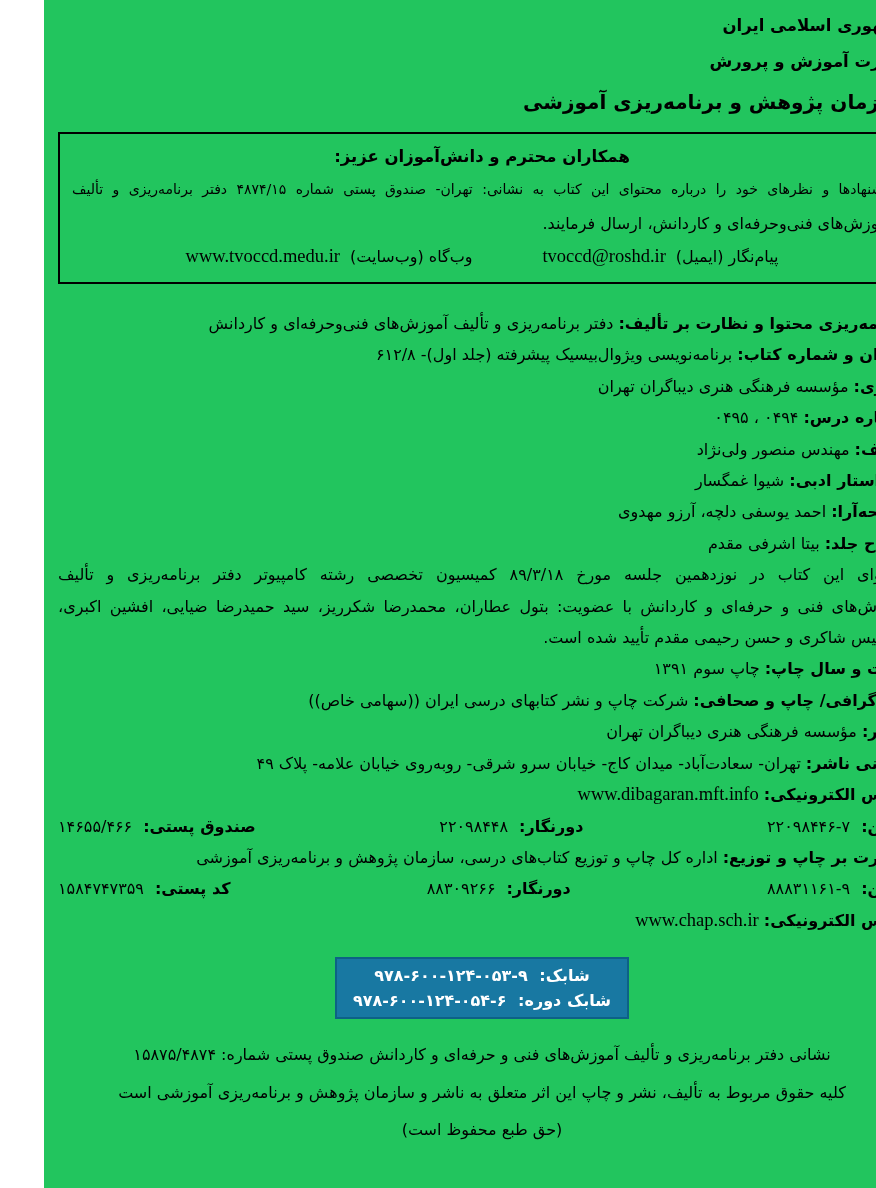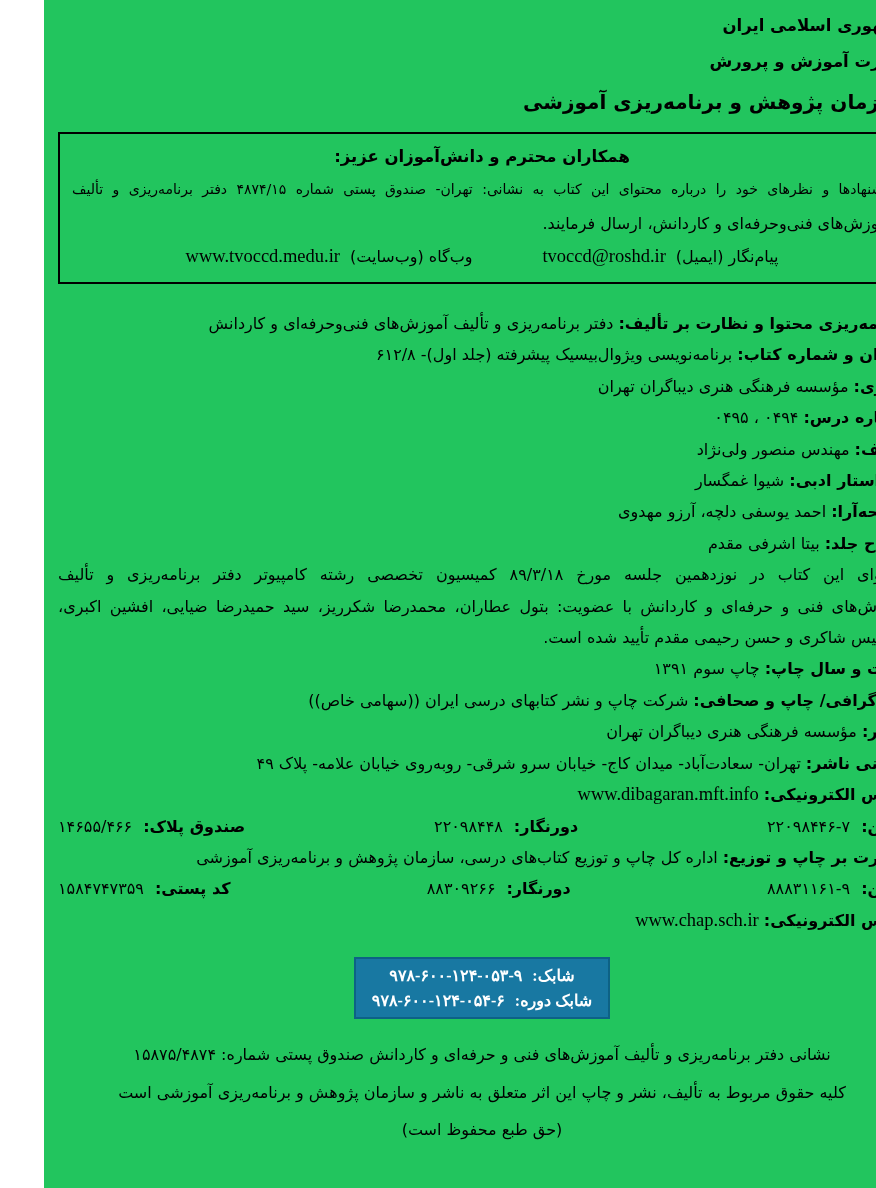--- a/index.html
+++ b/index.html
@@ -44,21 +44,21 @@
   .isbn-box {
     width: fit-content;
     margin: 21px auto 0 auto;
     color: #fff; font-weight: bold;
     font-size: 16px; line-height: 25px;
     text-align: center;
     padding: 4px 16px;
     border: 2px solid #0d6285;
     background: #1878a2;
   }
-  .isbn-line { white-space: nowrap; font-family: Liberation Serif, serif; }
+  .isbn-line { white-space: nowrap; }
   .isbn-line .num-ltr { margin-right: 6px; }
 
   
   .footer { margin-top: 17px; font-size: 16px; }
   .fline { text-align: center; line-height: 37.5px; }
 </style>
 </head>
 <body>
 
 <div class="sheet">
@@ -144,21 +144,21 @@
     <div class="crow">
       <span class="pair">
         <span class="lbl">تلفن:</span>
           <span class="num-ltr">۲۲۰۹۸۴۴۶-۷</span>
       </span>
       <span class="pair">
         <span class="lbl">دورنگار:</span>
           <span>۲۲۰۹۸۴۴۸</span>
       </span>
       <span class="pair">
-        <span class="lbl">صندوق پلاک:</span>
+        <span class="lbl">صندوق پستی:</span>
           <span>۱۴۶۵۵/۴۶۶</span>
       </span>
     </div>
 
     <div class="cline">
       <span class="lbl">نظارت بر چاپ و توزیع:</span><span>اداره کل چاپ و توزیع کتاب‌های درسی، سازمان پژوهش و برنامه‌ریزی آموزشی</span>
     </div>
 
 
     <div class="crow">

